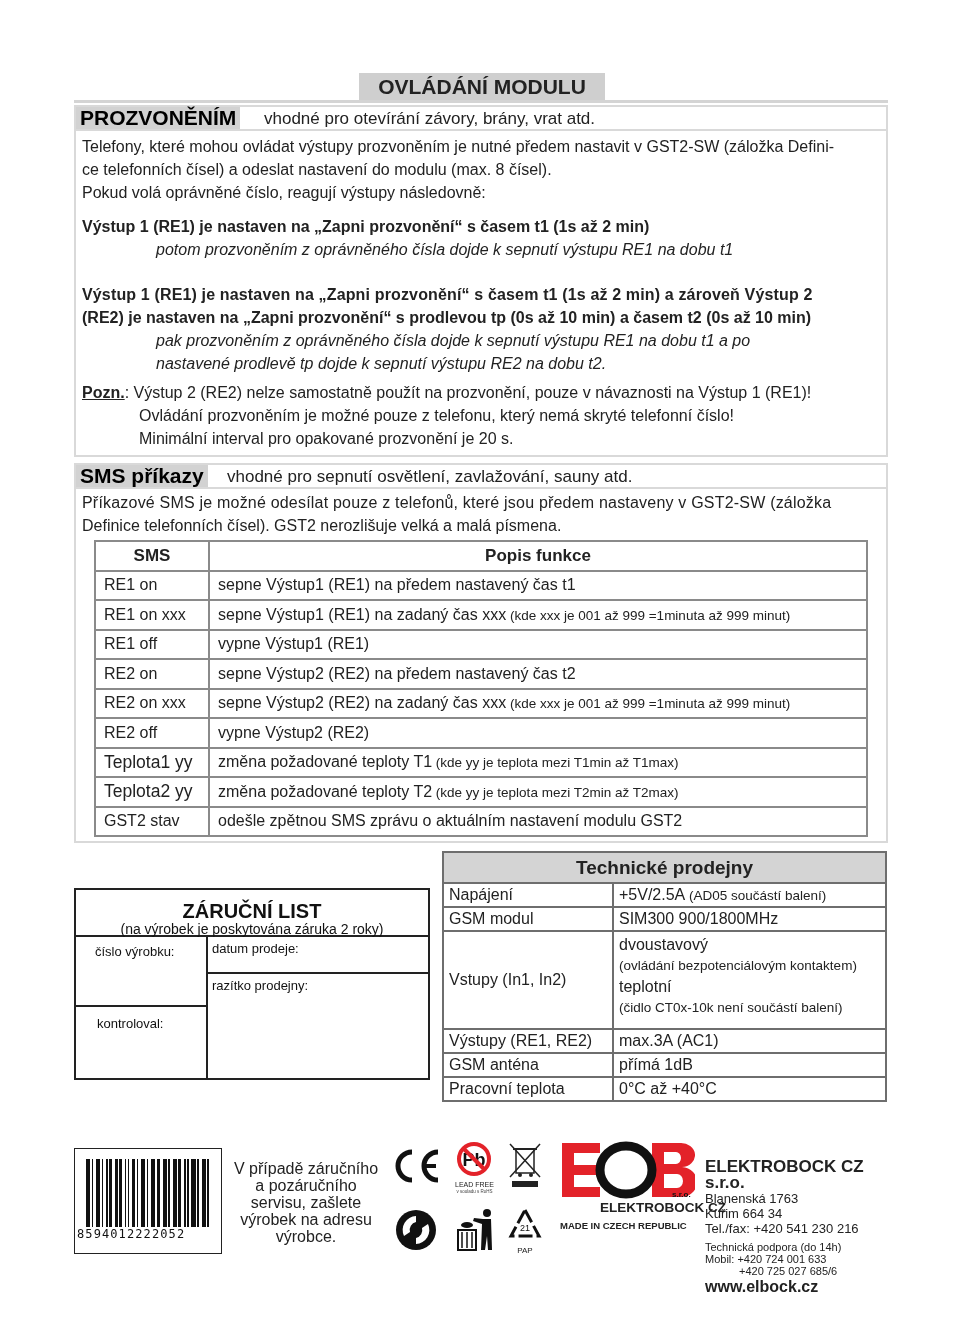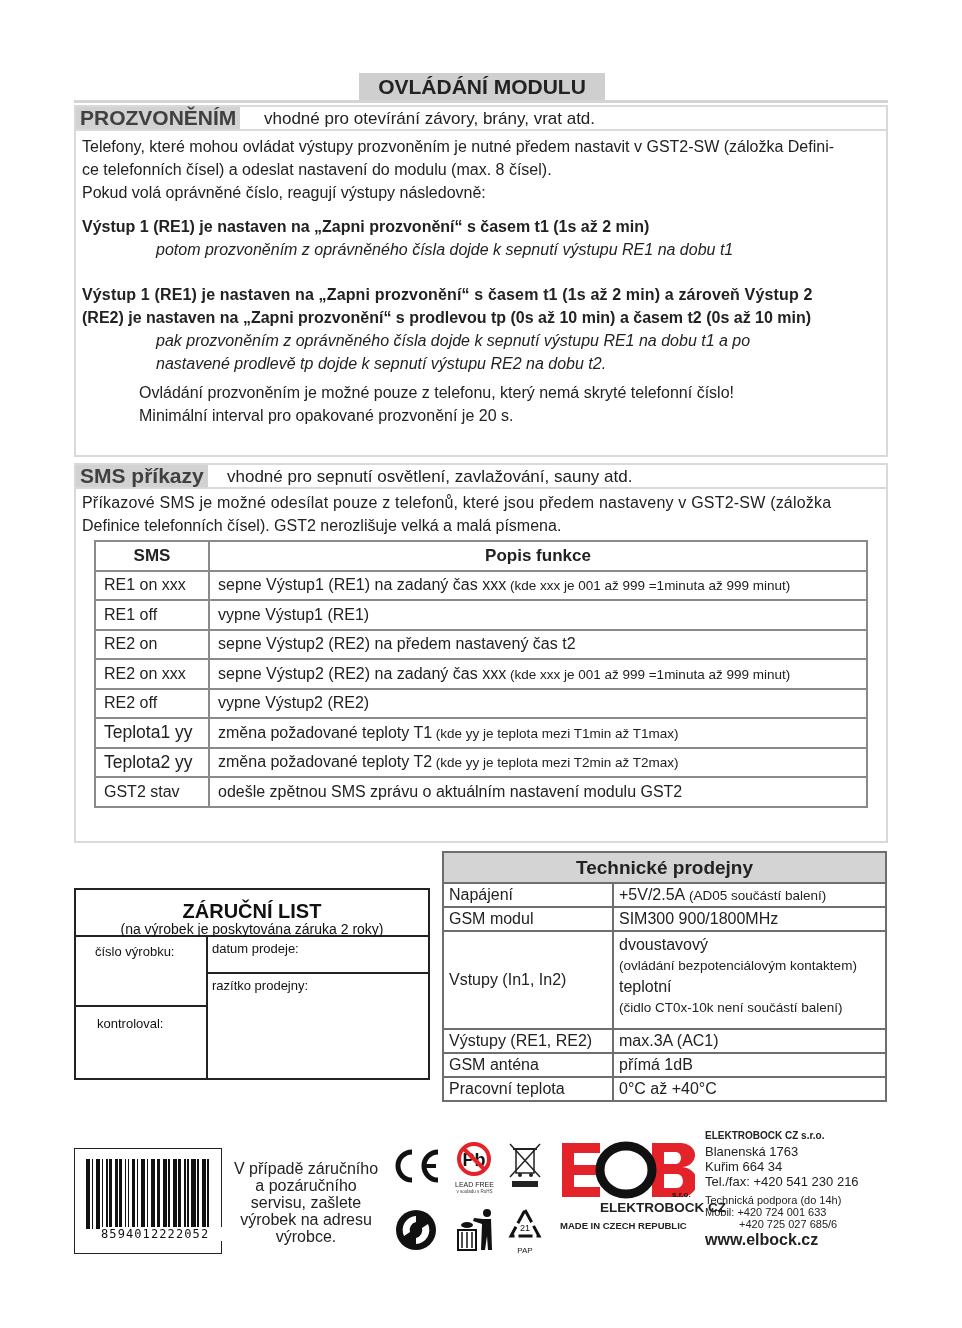--- a/index.html
+++ b/index.html
@@ -9,21 +9,21 @@
 
   
   .page-title-wrap { left: 74px; top: 73px; width: 814px; height: 30px; border-bottom: 3px solid #d4d4d4; }
   .page-title { position: absolute; left: 285px; top: 0; width: 246px; height: 27px; background: #cfcfcf;
     font-size: 21px; font-weight: bold; text-align: center; line-height: 27px; color: #222; }
 
   
   .section { left: 74px; width: 814px; border: 2px solid #d9d9d9; }
   .sec-head { height: 24px; border-bottom: 2px solid #d9d9d9; position: relative; }
   .sec-head .tag { position: absolute; left: 0; top: 0; height: 22px; background: #d2d2d2;
-    font-weight: bold; font-size: 21px; line-height: 22px; padding: 0 4px; color: #404040; }
+    font-weight: bold; font-size: 21px; line-height: 22px; padding: 0 4px; color: #000000; }
   .sec-head .sub { position: absolute; top: 1px; font-size: 17px; line-height: 22px; color: #222; }
   .sec-body { padding: 4px 6px 0 6px; font-size: 16px; line-height: 23px; color: #222; }
   .sec-body p { margin: 0; }
   .bold { font-weight: bold; }
   .ital { font-style: italic; padding-left: 74px; }
   .gap { height: 11px; }
   .note-label { font-weight: bold; text-decoration: underline; }
   .note-indent { padding-left: 57px; }
 
   
@@ -50,28 +50,28 @@
   .w-sub { font-size: 14px; line-height: 14px; color: #111; }
   .w-cell { position: absolute; font-size: 13px; color: #111; }
   .w-vline { position: absolute; left: 130px; top: 47px; width: 2px; height: 141px; background: #222; }
   .w-hline-l { position: absolute; left: 0; top: 115px; width: 131px; height: 2px; background: #222; }
   .w-hline-r { position: absolute; left: 131px; top: 82px; width: 221px; height: 2px; background: #222; }
 
   
   .barcode { left: 74px; top: 1148px; width: 148px; height: 106px; border: 1.5px solid #222; }
   .bars { position: absolute; left: 11px; top: 10px; width: 126px; height: 70px; display: flex; align-items: stretch; }
   .bars span { display: block; background: #111; height: 100%; }
-  .bar-num { position: absolute; left: 2px; top: 78px; width: 143px; font-family: "DejaVu Sans Mono", monospace; font-size: 12px; letter-spacing: 1.1px; color: #111; background: #fff; margin-left: 24px; }
+  .bar-num { position: absolute; left: 2px; top: 78px; width: 143px; font-family: "DejaVu Sans Mono", monospace; font-size: 12px; letter-spacing: 1.1px; color: #111; background: #fff; }
   .service { left: 225px; top: 1160px; width: 162px; text-align: center; font-size: 16px; line-height: 17px; color: #222; }
   .icon { position: absolute; }
   .eob-logo { left: 560px; top: 1141px; width: 135px; height: 58px; }
   .eob-name { left: 572px; top: 1200px; font-weight: bold; font-size: 13.5px; color: #222; padding-left: 28px; }
   .eob-made { left: 560px; top: 1220px; font-weight: bold; font-size: 9.5px; color: #222; }
   .addr { left: 705px; top: 1128px; width: 190px; color: #222; }
-  .addr .l1 { font-weight: bold; font-size: 10px; line-height: 16px; }
+  .addr .l1 { font-weight: bold; font-size: 17px; line-height: 16px; margin-top: 31px; }
   .addr .l { font-size: 13px; line-height: 15px; }
   .addr .s { font-size: 11px; line-height: 12px; }
   .addr .web { font-weight: bold; font-size: 16px; line-height: 20px; }
 </style>
 </head>
 <body>
 
 <div class="abs page-title-wrap">
   <div class="page-title">OVLÁDÁNÍ MODULU</div>
 </div>
@@ -87,20 +87,21 @@
     <p>Pokud volá oprávněné číslo, reagují výstupy následovně:</p>
     <div class="gap"></div>
     <p class="bold">Výstup 1 (RE1) je nastaven na „Zapni prozvonění“ s časem t1 (1s až 2 min)</p>
     <p class="ital">potom prozvoněním z oprávněného čísla dojde k sepnutí výstupu RE1 na dobu t1</p>
     <div class="gap" style="height:22px"></div>
     <p class="bold" style="letter-spacing:0.15px">Výstup 1 (RE1) je nastaven na „Zapni prozvonění“ s časem t1 (1s až 2 min) a zároveň Výstup 2</p>
     <p class="bold">(RE2) je nastaven na „Zapni prozvonění“ s prodlevou tp (0s až 10 min) a časem t2 (0s až 10 min)</p>
     <p class="ital">pak prozvoněním z oprávněného čísla dojde k sepnutí výstupu RE1 na dobu t1 a po</p>
     <p class="ital">nastavené prodlevě tp dojde k sepnutí výstupu RE2 na dobu t2.</p>
     <div class="gap" style="height:6px"></div>
+    <p><span class="note-label">Pozn.</span><span>: Výstup 2 (RE2) nelze samostatně použít na prozvonění, pouze v návaznosti na Výstup 1 (RE1)!</span></p>
     <p class="note-indent">Ovládání prozvoněním je možné pouze z telefonu, který nemá skryté telefonní číslo!</p>
     <p class="note-indent">Minimální interval pro opakované prozvonění je 20 s.</p>
   </div>
 </div>
 
 <div class="abs section" style="top:463px; height:380px;">
   <div class="sec-head">
     <span class="tag">SMS příkazy</span>
     <span class="sub" style="left:151px;">vhodné pro sepnutí osvětlení, zavlažování, sauny atd.</span>
   </div>
@@ -111,20 +112,24 @@
 </div>
 
 <table class="sms-table">
   <thead>
     <tr>
       <th>SMS</th>
       <th>Popis funkce</th>
     </tr>
   </thead>
   <tbody id="sms-body">
+      <tr>
+        <td class="cmd">RE1 on</td>
+        <td><span>sepne Výstup1 (RE1) na předem nastavený čas t1</span><span class="small"></span></td>
+      </tr>
       <tr>
         <td class="cmd">RE1 on xxx</td>
         <td><span>sepne Výstup1 (RE1) na zadaný čas xxx</span><span class="small"> (kde xxx je 001 až 999 =1minuta až 999 minut)</span></td>
       </tr>
       <tr>
         <td class="cmd">RE1 off</td>
         <td><span>vypne Výstup1 (RE1)</span><span class="small"></span></td>
       </tr>
       <tr>
         <td class="cmd">RE2 on</td>

